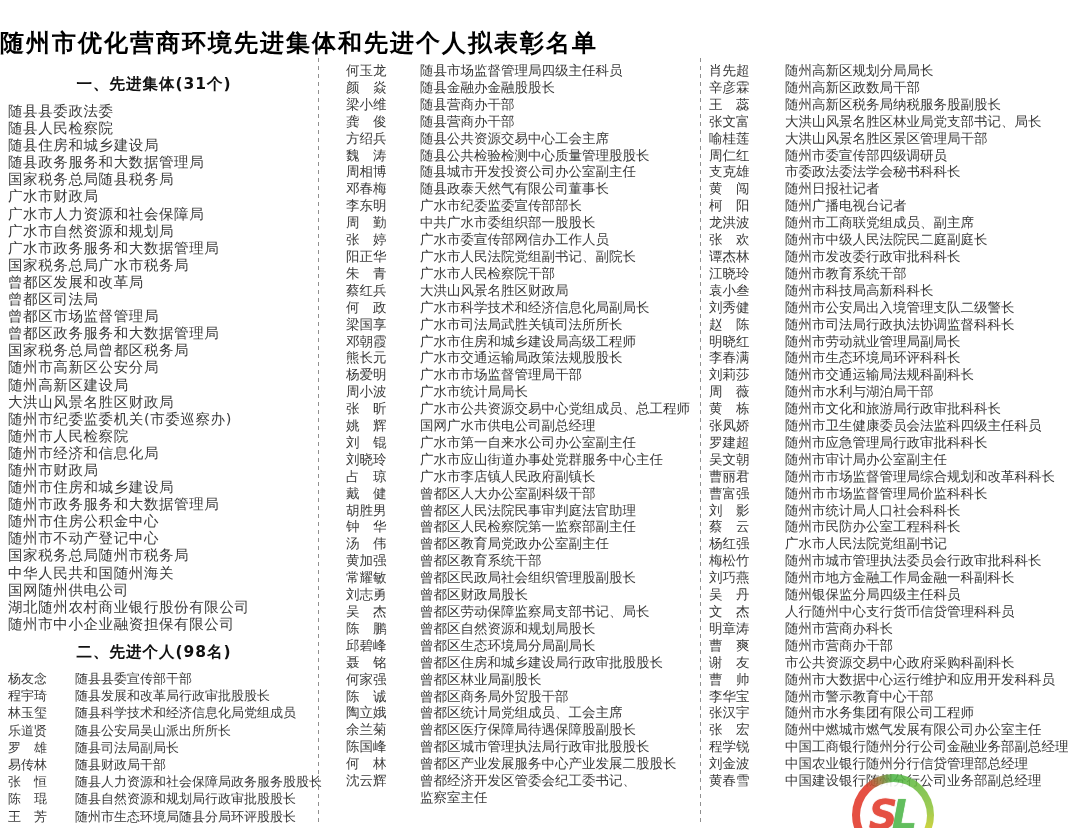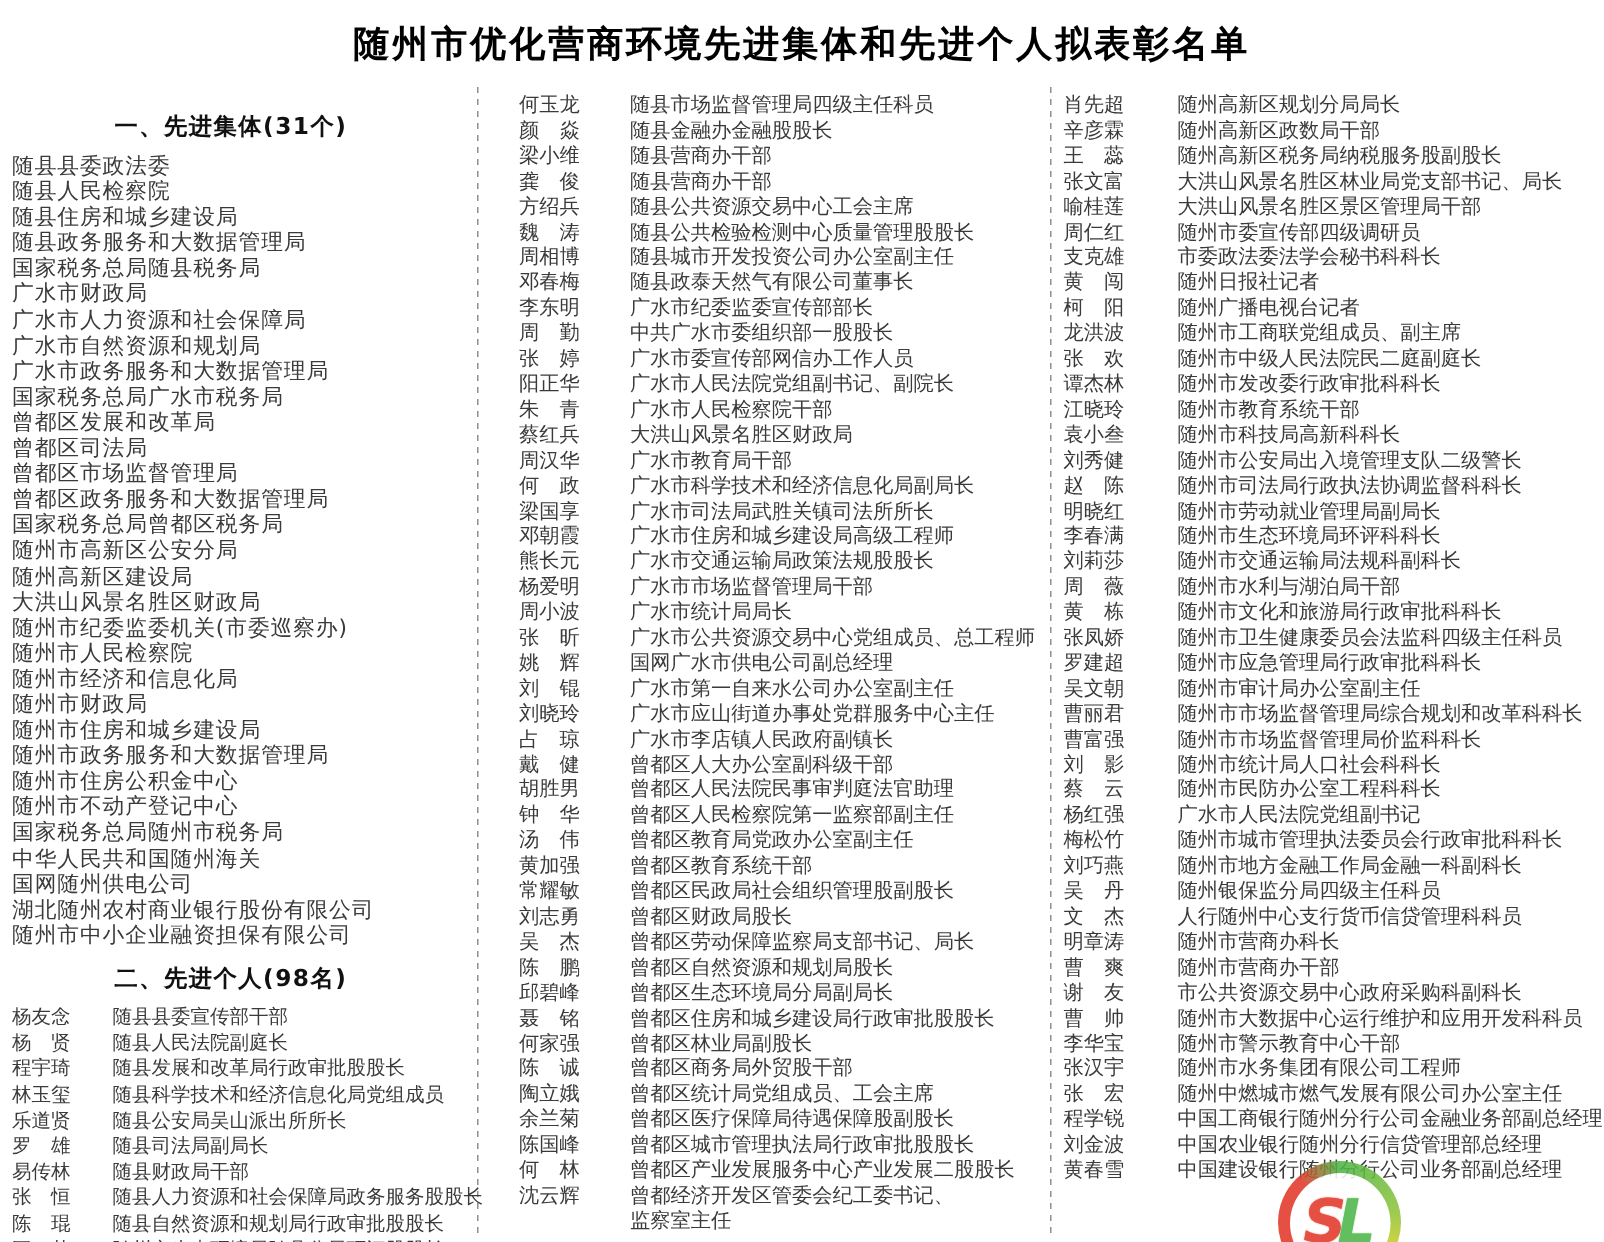--- a/index.html
+++ b/index.html
@@ -3,21 +3,21 @@
 <meta charset="utf-8">
 <style>
   html,body{margin:0;padding:0;}
   body{
     width:1069px;height:828px;overflow:hidden;position:relative;
     background:#ffffff;color:#3a3a3a;
     font-family:"DejaVu Sans","Liberation Sans",sans-serif;
   }
   .page{position:absolute;inset:0;}
   .doc-title{
-    padding-top:13px;text-align:center;
+    padding-top:27px;
     font-size:24px;font-weight:bold;letter-spacing:2px;color:#000;
     white-space:nowrap;
   }
   .cols{position:absolute;top:58px;left:0;right:0;bottom:0;display:flex;}
   .col{box-sizing:border-box;}
   .col1{width:318px;padding-left:8px;margin-top:10px;}
   .col2{width:382px;padding-left:28px;padding-top:4px;}
   .col3{width:369px;padding-left:9px;padding-top:4px;}
   .sep{
     position:absolute;top:0px;height:766px;width:1px;
@@ -145,24 +145,20 @@
           <div class="collective-item">随州市中小企业融资担保有限公司</div>
         </div>
       <div class="sec-heading second">二、先进个人(98名)</div>
       <div class="person-list">
 
           <div class="person-row">
             <span class="pname">杨友念</span>
             <span class="ptitle">随县县委宣传部干部</span>
           </div>
 
-          <div class="person-row">
-            <span class="pname">杨　贤</span>
-            <span class="ptitle">随县人民法院副庭长</span>
-          </div>
 
           <div class="person-row">
             <span class="pname">程宇琦</span>
             <span class="ptitle">随县发展和改革局行政审批股股长</span>
           </div>
 
           <div class="person-row">
             <span class="pname">林玉玺</span>
             <span class="ptitle">随县科学技术和经济信息化局党组成员</span>
           </div>
@@ -265,24 +261,20 @@
           <div class="person-row">
             <span class="pname">朱　青</span>
             <span class="ptitle">广水市人民检察院干部</span>
           </div>
 
           <div class="person-row">
             <span class="pname">蔡红兵</span>
             <span class="ptitle">大洪山风景名胜区财政局</span>
           </div>
 
-          <div class="person-row">
-            <span class="pname">周汉华</span>
-            <span class="ptitle">广水市教育局干部</span>
-          </div>
 
           <div class="person-row">
             <span class="pname">何　政</span>
             <span class="ptitle">广水市科学技术和经济信息化局副局长</span>
           </div>
 
           <div class="person-row">
             <span class="pname">梁国享</span>
             <span class="ptitle">广水市司法局武胜关镇司法所所长</span>
           </div>

